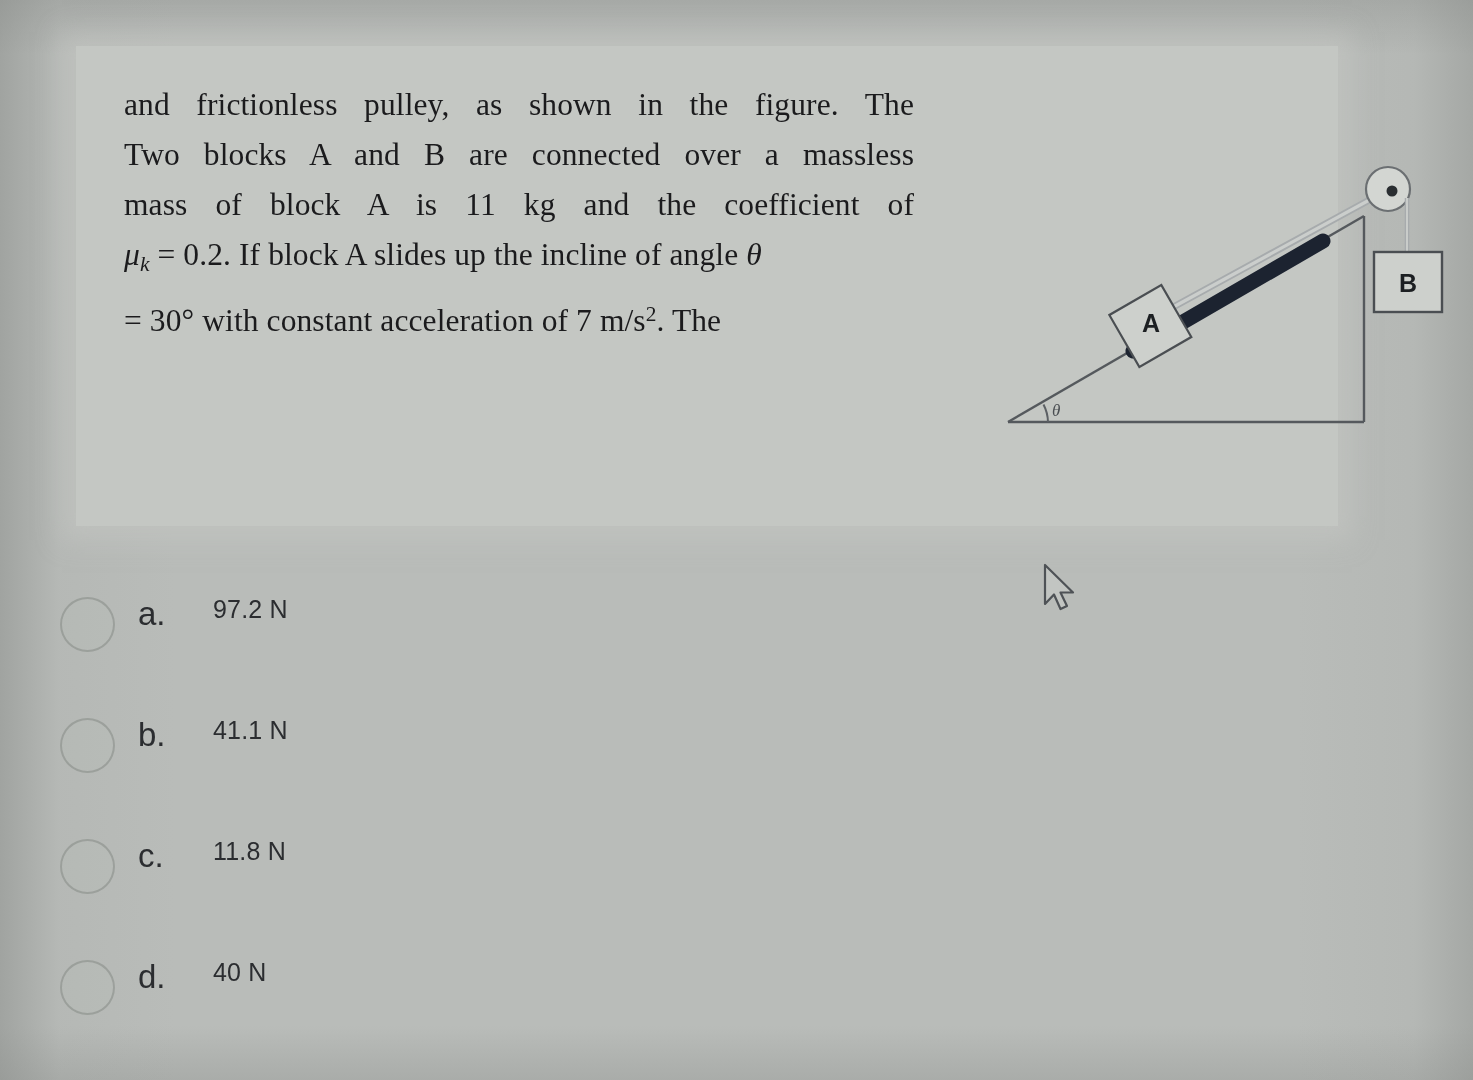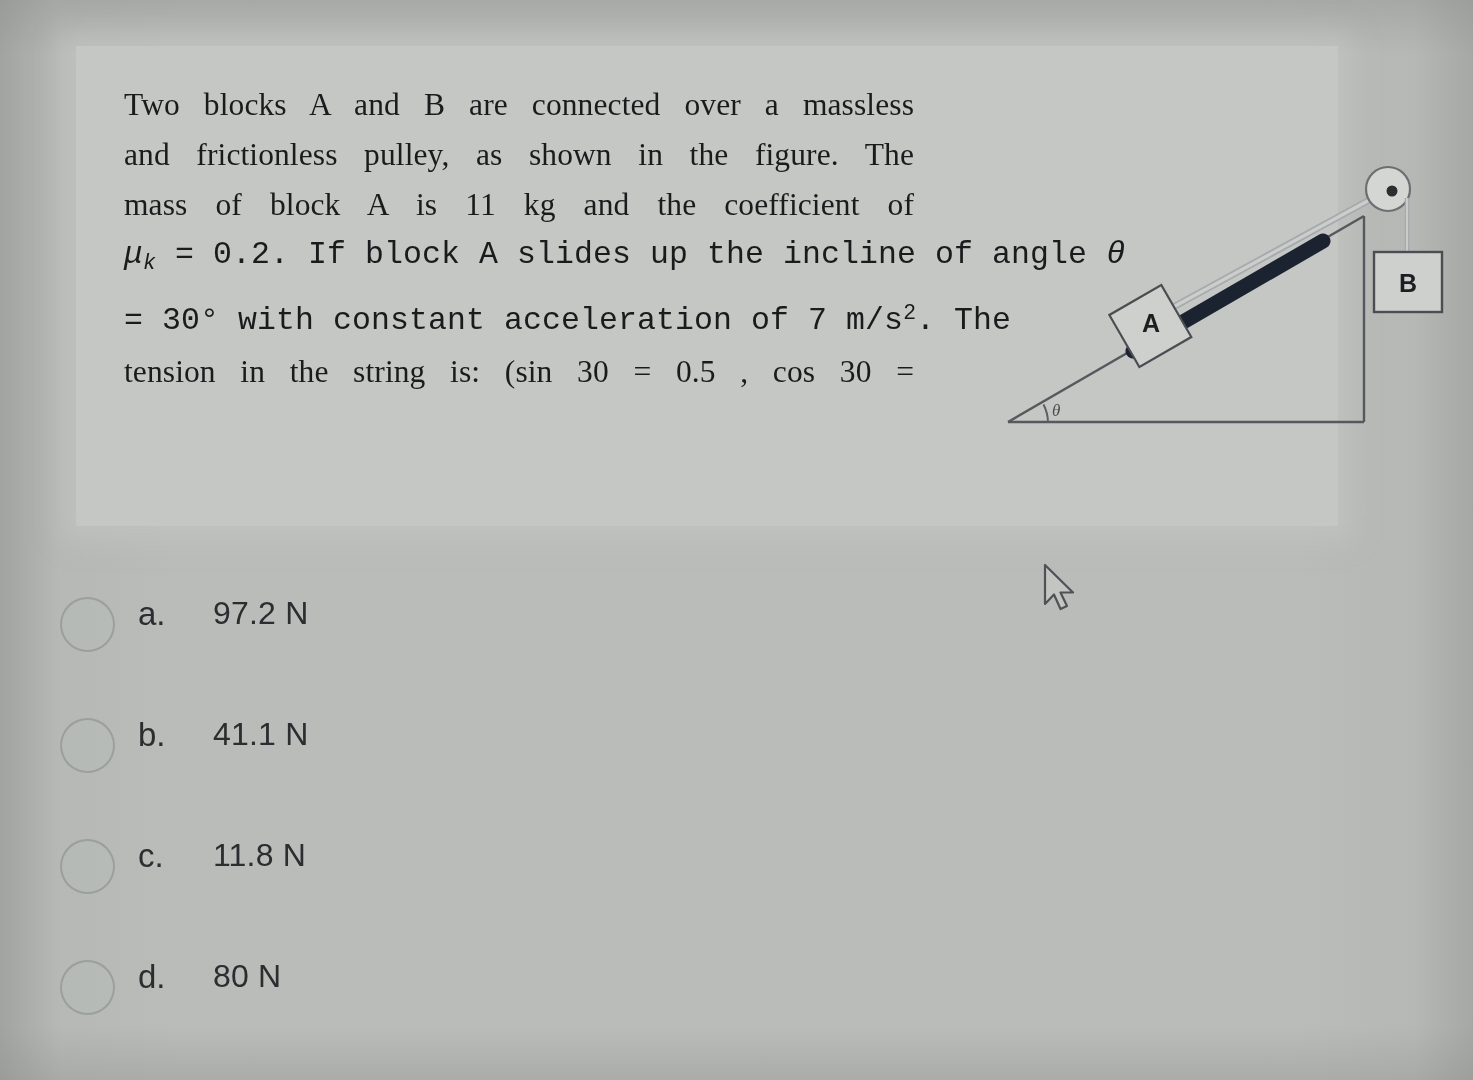--- a/index.html
+++ b/index.html
@@ -46,21 +46,21 @@
     font-family: "Liberation Serif", "DejaVu Serif", serif;
     font-size: 31.5px;
     line-height: 50px;
     color: #1b1b1d;
     text-align: justify;
     text-align-last: left;
     letter-spacing: 0.1px;
     -webkit-font-smoothing: none;
     filter: blur(0.22px);
   }
-  #question-text .lineblk { display: block; white-space: nowrap; font-family: Liberation Mono, monospace; }
+  #question-text .lineblk { display: block; white-space: nowrap; }
   #question-text .jline {
     display: block;
     text-align: justify;
     text-align-last: justify;
     white-space: normal;
   }
   .sub { font-size: 0.68em; vertical-align: -0.30em; }
   .sup { font-size: 0.68em; vertical-align: 0.48em; }
   .ital { font-style: italic; }
 
@@ -101,21 +101,21 @@
     left: 138px;
     top: 20px;
     font-size: 33px;
     color: #2b2d30;
     font-family: "Liberation Sans", sans-serif;
   }
   .option-value {
     position: absolute;
     left: 213px;
     top: 20px;
-    font-size: 32px;
+    font-size: 25px;
     color: #2b2d30;
     font-family: "Liberation Sans", sans-serif;
     letter-spacing: 0.2px;
   }
 
   
   #cursor {
     position: absolute;
     left: 1043px;
     top: 563px;
@@ -125,26 +125,25 @@
   }
 </style>
 </head>
 <body>
 
 <div id="page-root">
 
   <div id="question-card">
 
     <div id="question-text">
+      <span class="jline">and frictionless pulley, as shown in the figure. The</span>
       <span class="jline">Two blocks A and B are connected over a massless</span>
-      <span class="jline">and frictionless pulley, as shown in the figure. The</span>
       <span class="jline">mass of block A is 11 kg and the coefficient of</span>
       <span class="lineblk"><span class="ital">μ</span><span class="sub ital">k</span><span> = 0.2. If block A slides up the incline of angle </span><span class="ital">θ</span></span>
       <span class="lineblk"><span>= 30° with constant acceleration of 7 m/s</span><span class="sup">2</span><span>. The</span></span>
-      <span class="jline">tension in the string is: (sin 30 = 0.5 , cos 30 =</span>
     </div>
 
     <div id="figure">
       <svg width="480" height="300" viewBox="0 0 480 300" xmlns="http://www.w3.org/2000/svg">
 
         <g>
           <line x1="12" y1="268" x2="368" y2="268" stroke="#55595d" stroke-width="2.4"></line>
           <line x1="368" y1="268" x2="368" y2="62" stroke="#55595d" stroke-width="2.4"></line>
           <line x1="12" y1="268" x2="368" y2="62" stroke="#55595d" stroke-width="2.4"></line>
         </g>
@@ -190,21 +189,21 @@
 
     <div class="option-row">
       <span class="radio"></span>
       <span class="option-letter">c.</span>
       <span class="option-value">11.8 N</span>
     </div>
 
     <div class="option-row">
       <span class="radio"></span>
       <span class="option-letter">d.</span>
-      <span class="option-value">80 N</span>
+      <span class="option-value">40 N</span>
     </div>
   </div>
 
   <div id="cursor">
     <svg width="38" height="52" viewBox="0 0 38 52" xmlns="http://www.w3.org/2000/svg">
       <path d="M2 2 L2 41 L11 31.5 L17.5 46 L24 43 L17.5 29.5 L30 29.5 Z" fill="#c2c5c2" stroke="#4e5256" stroke-width="2.2" stroke-linejoin="round"></path>
     </svg>
   </div>
 
 </div>

